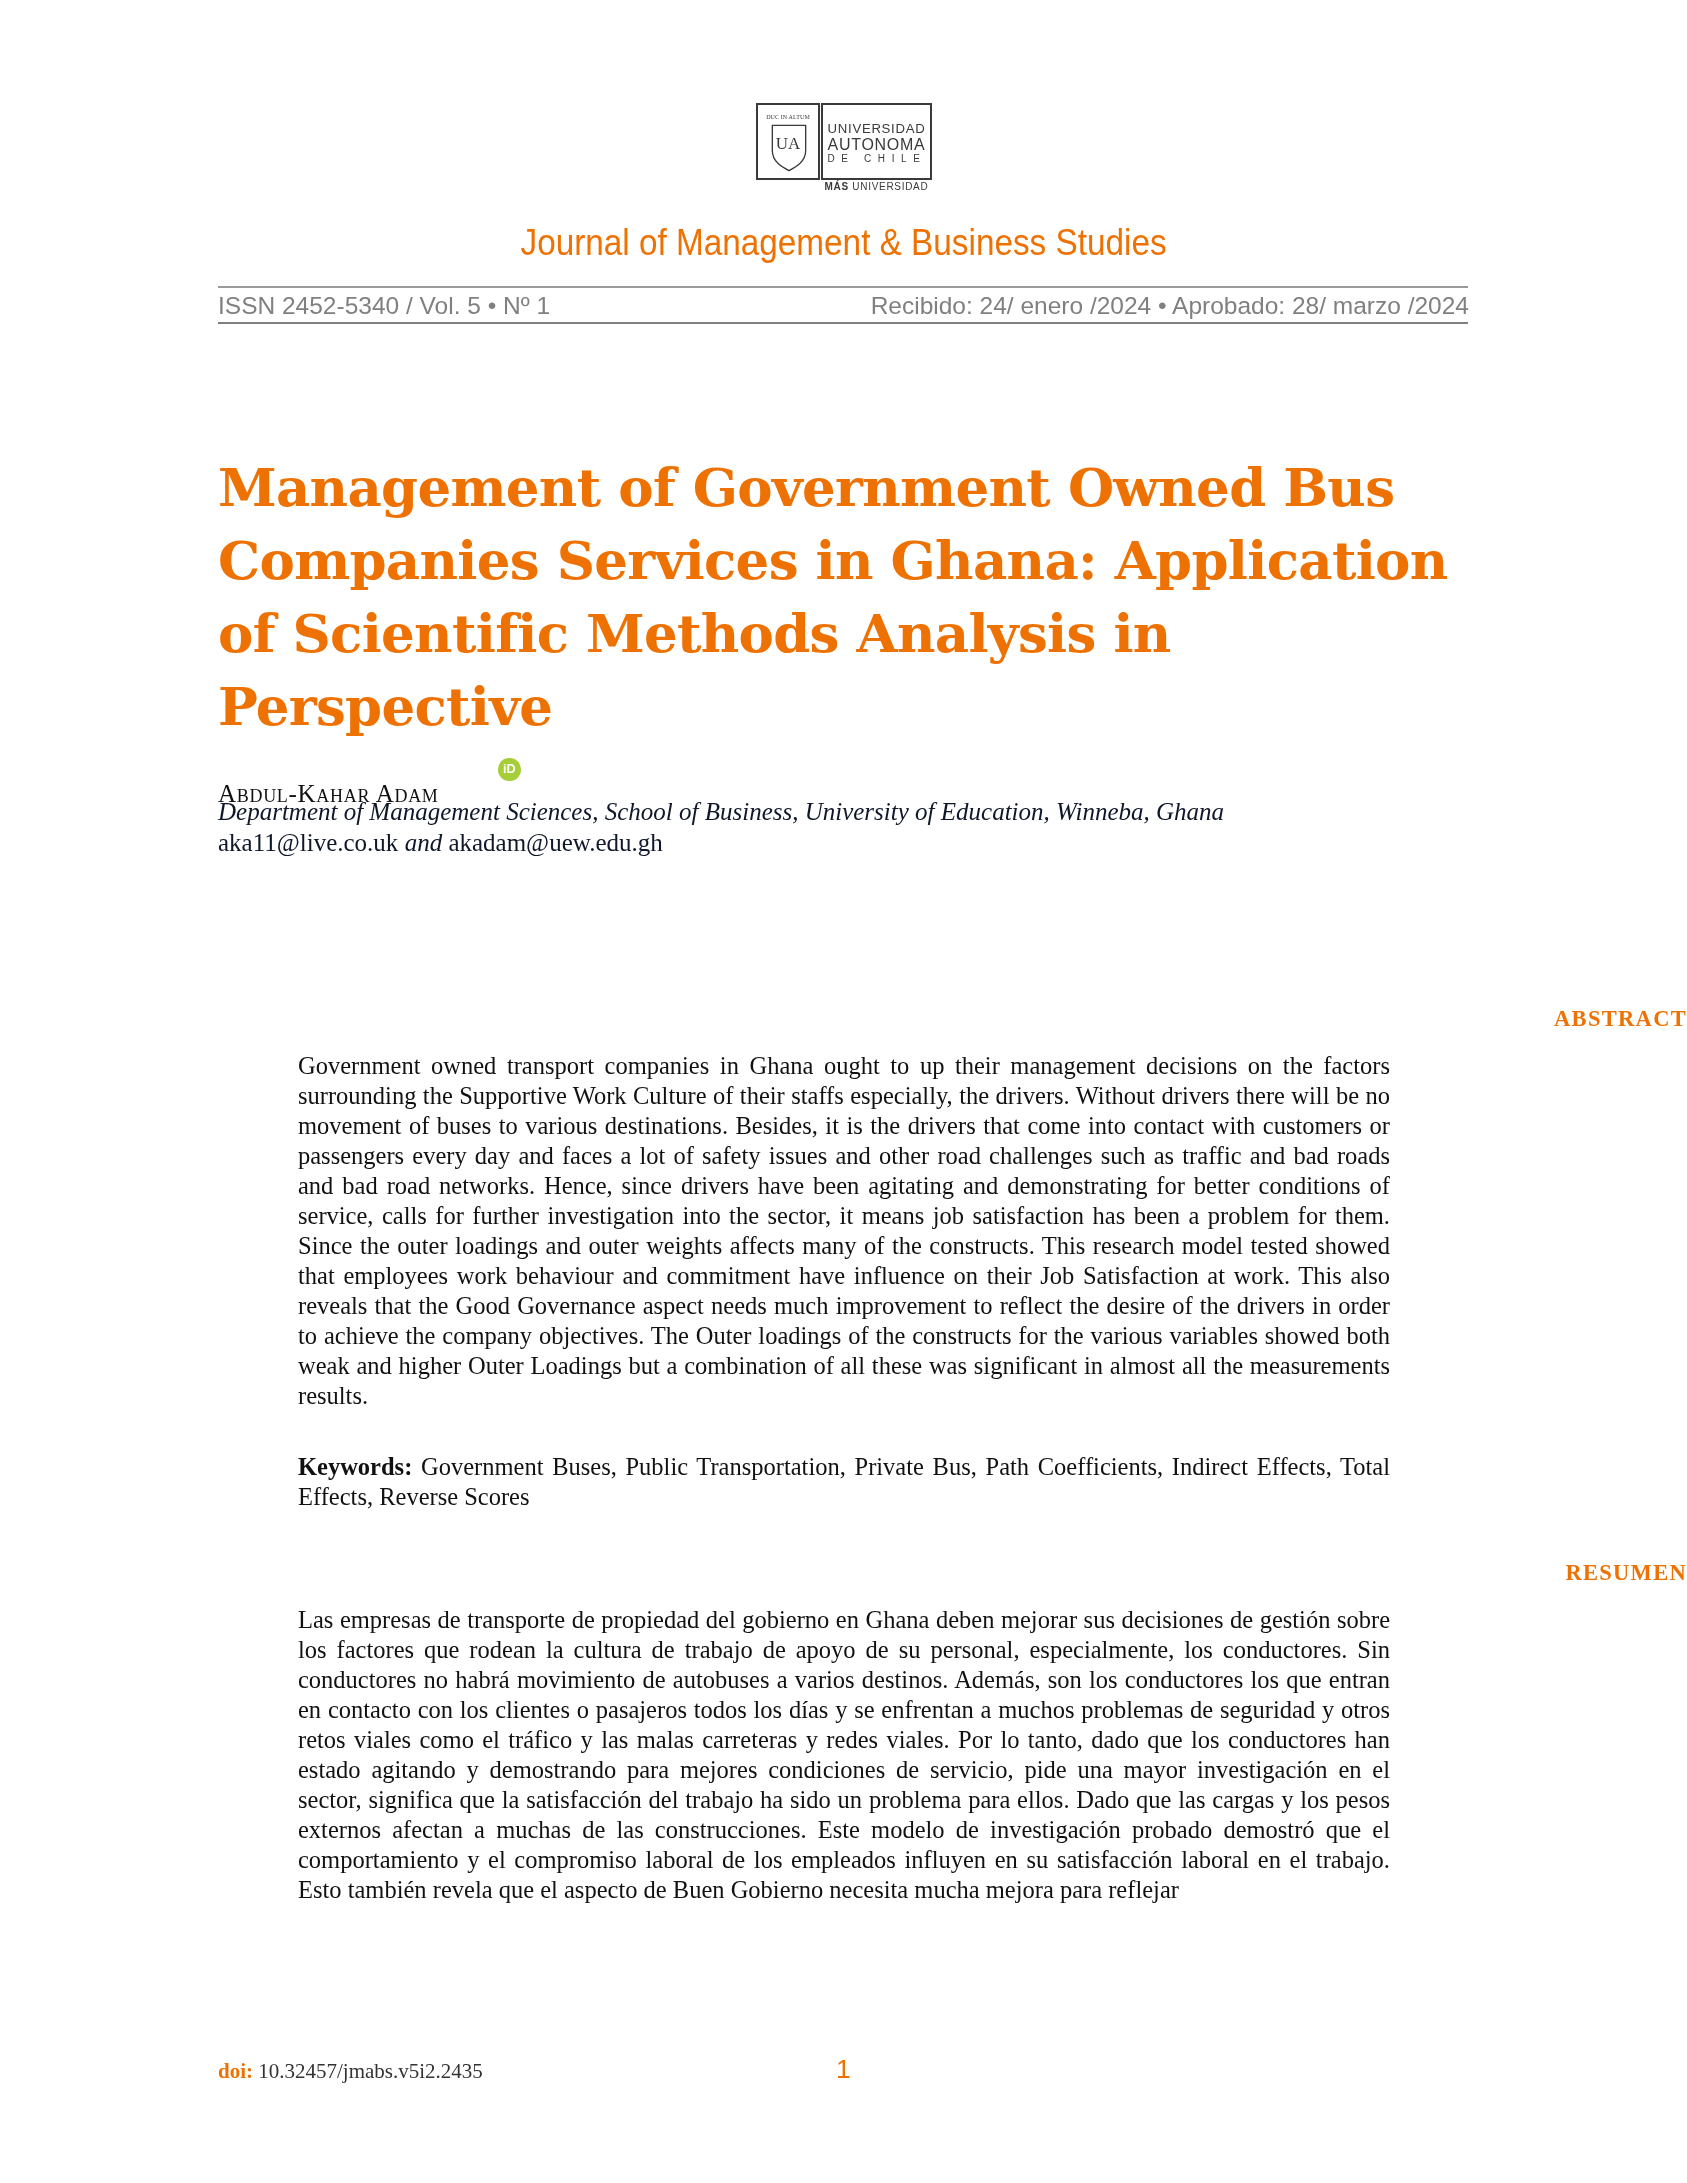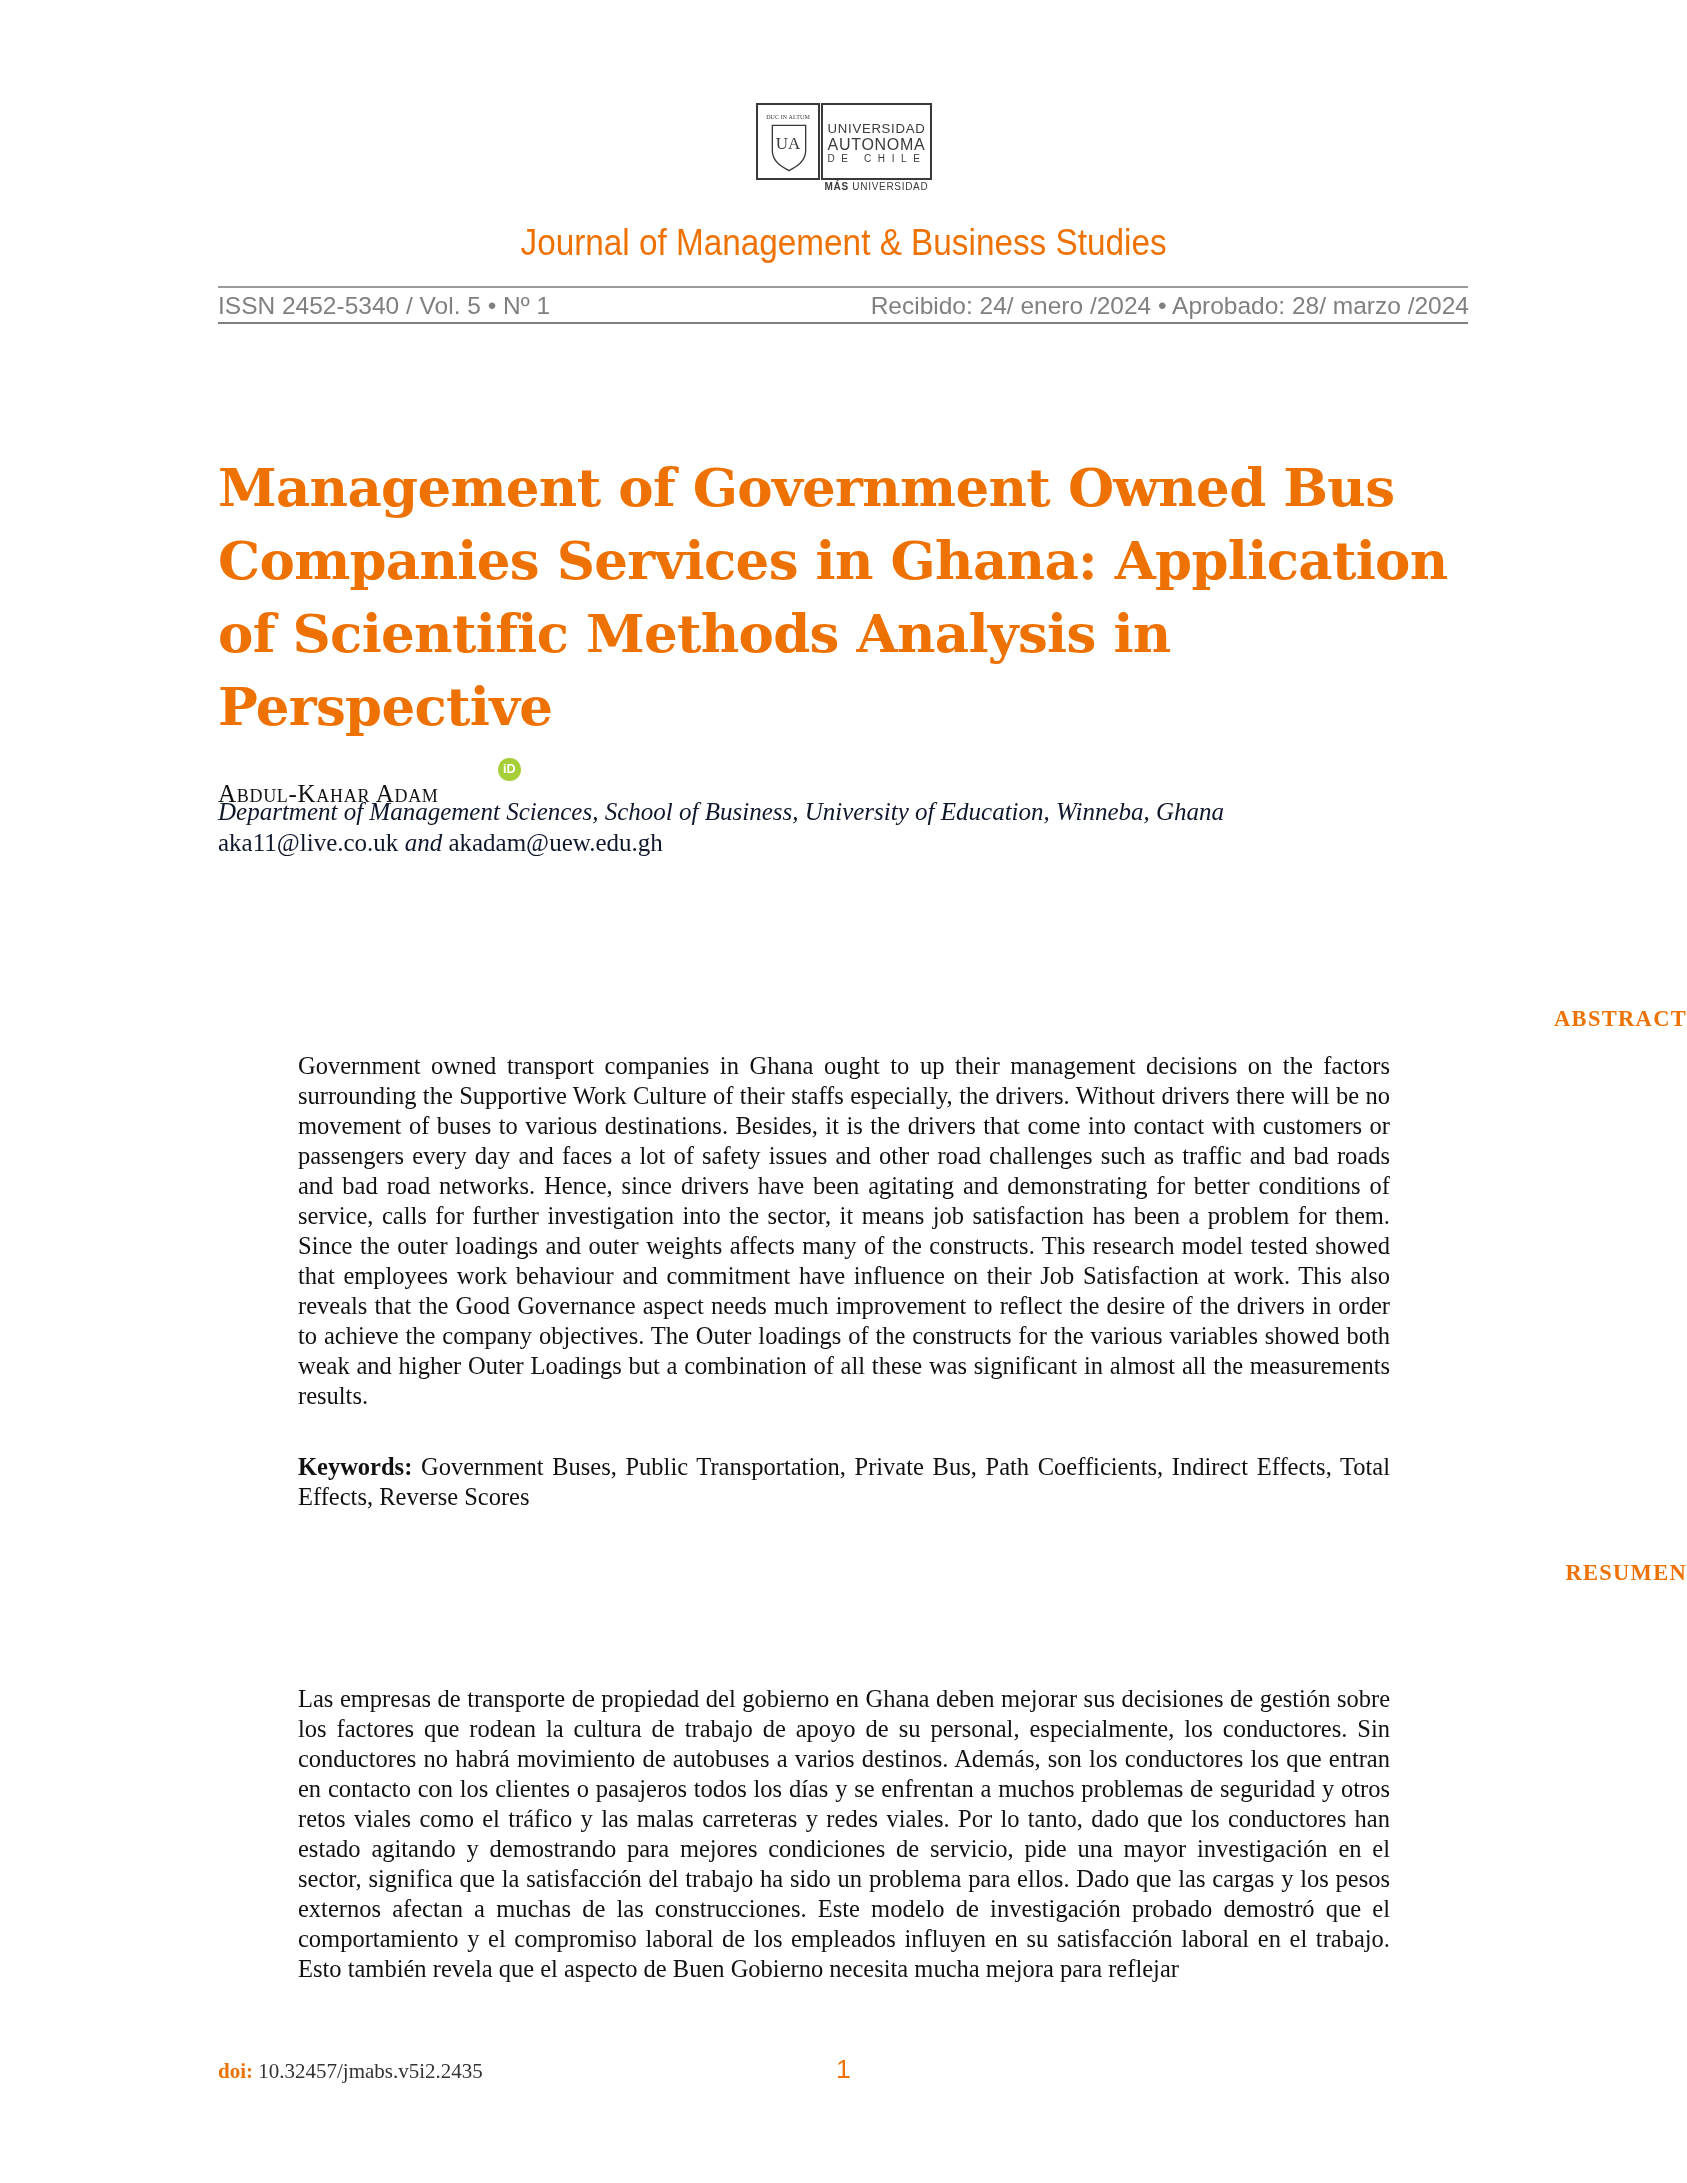--- a/index.html
+++ b/index.html
@@ -61,21 +61,21 @@
                      color: #EE7203; letter-spacing: 1.3px; }
   .abstract-heading { top: 1006px; }
   .resumen-heading { top: 1560px; }
   .body-text { position: absolute; left: 298px; width: 1092px; font-family: "Liberation Serif", serif;
                font-size: 24.5px; line-height: 30px; color: #111; text-align: justify;
                hyphens: manual; }
   .abstract-body { top: 1051px; }
   .keywords { position: absolute; left: 298px; width: 1092px; top: 1452px; font-family: "Liberation Serif", serif;
               font-size: 24.5px; line-height: 30px; color: #111; text-align: justify; }
   .keywords b { font-weight: bold; }
-  .resumen-body { top: 1684px; }
+  .resumen-body { top: 1605px; }
 
   
   .doi { position: absolute; left: 218px; top: 2059px; font-family: "Liberation Serif", serif;
          font-size: 21px; color: #333; white-space: nowrap; }
   .doi-label { color: #EE7203; font-weight: bold; text-align: right; }
   .page-number { position: absolute; left: 830px; width: 26.5px; text-align: center; top: 2054px;
                  font-family: "Liberation Sans", sans-serif; font-size: 26.5px; color: #EE7203; }
 </style>
 </head>
 <body>

